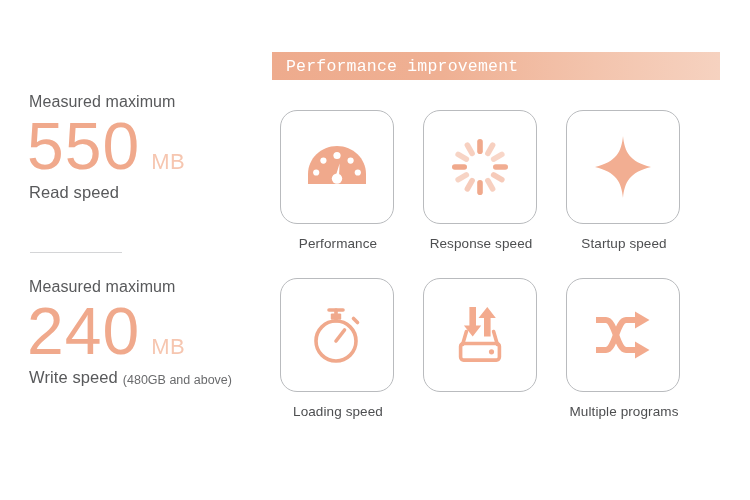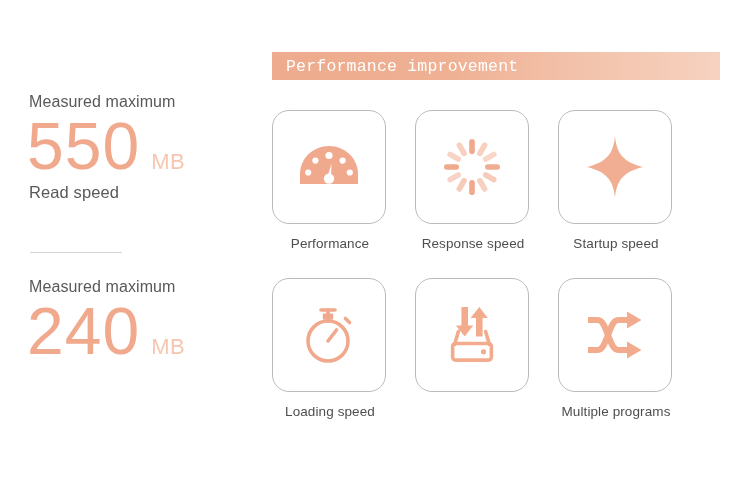--- a/index.html
+++ b/index.html
@@ -106,21 +106,21 @@
   }
   .banner-title {
     color: #ffffff;
     font-size: 16.5px;
     letter-spacing: 0.2px;
     margin-left: 14px;
   }
 
   .grid {
     position: absolute;
-    left: 0;
+    left: 8px;
     top: 110px;
     width: 448px;
     display: grid;
     grid-template-columns: repeat(3, 116px);
     column-gap: 50px;
     row-gap: 18px;
     gap: 27px;
   }
   .cell {
     width: 116px;
@@ -169,20 +169,24 @@
   </div>
 
   <div class="stat-divider"></div>
 
   <div class="stat-block write">
     <div class="stat-caption">Measured maximum</div>
     <div class="stat-value-row">
       <span class="stat-number">240</span>
       <span class="stat-unit">MB</span>
     </div>
+    <div class="stat-label-row">
+      <span class="stat-label">Write speed</span>
+      <span class="stat-sublabel">(480GB and above)</span>
+    </div>
   </div>
 
 </div>
 
 <div class="right-panel">
 
   <div class="banner">
     <span class="banner-title">Performance improvement</span>
   </div>
 

